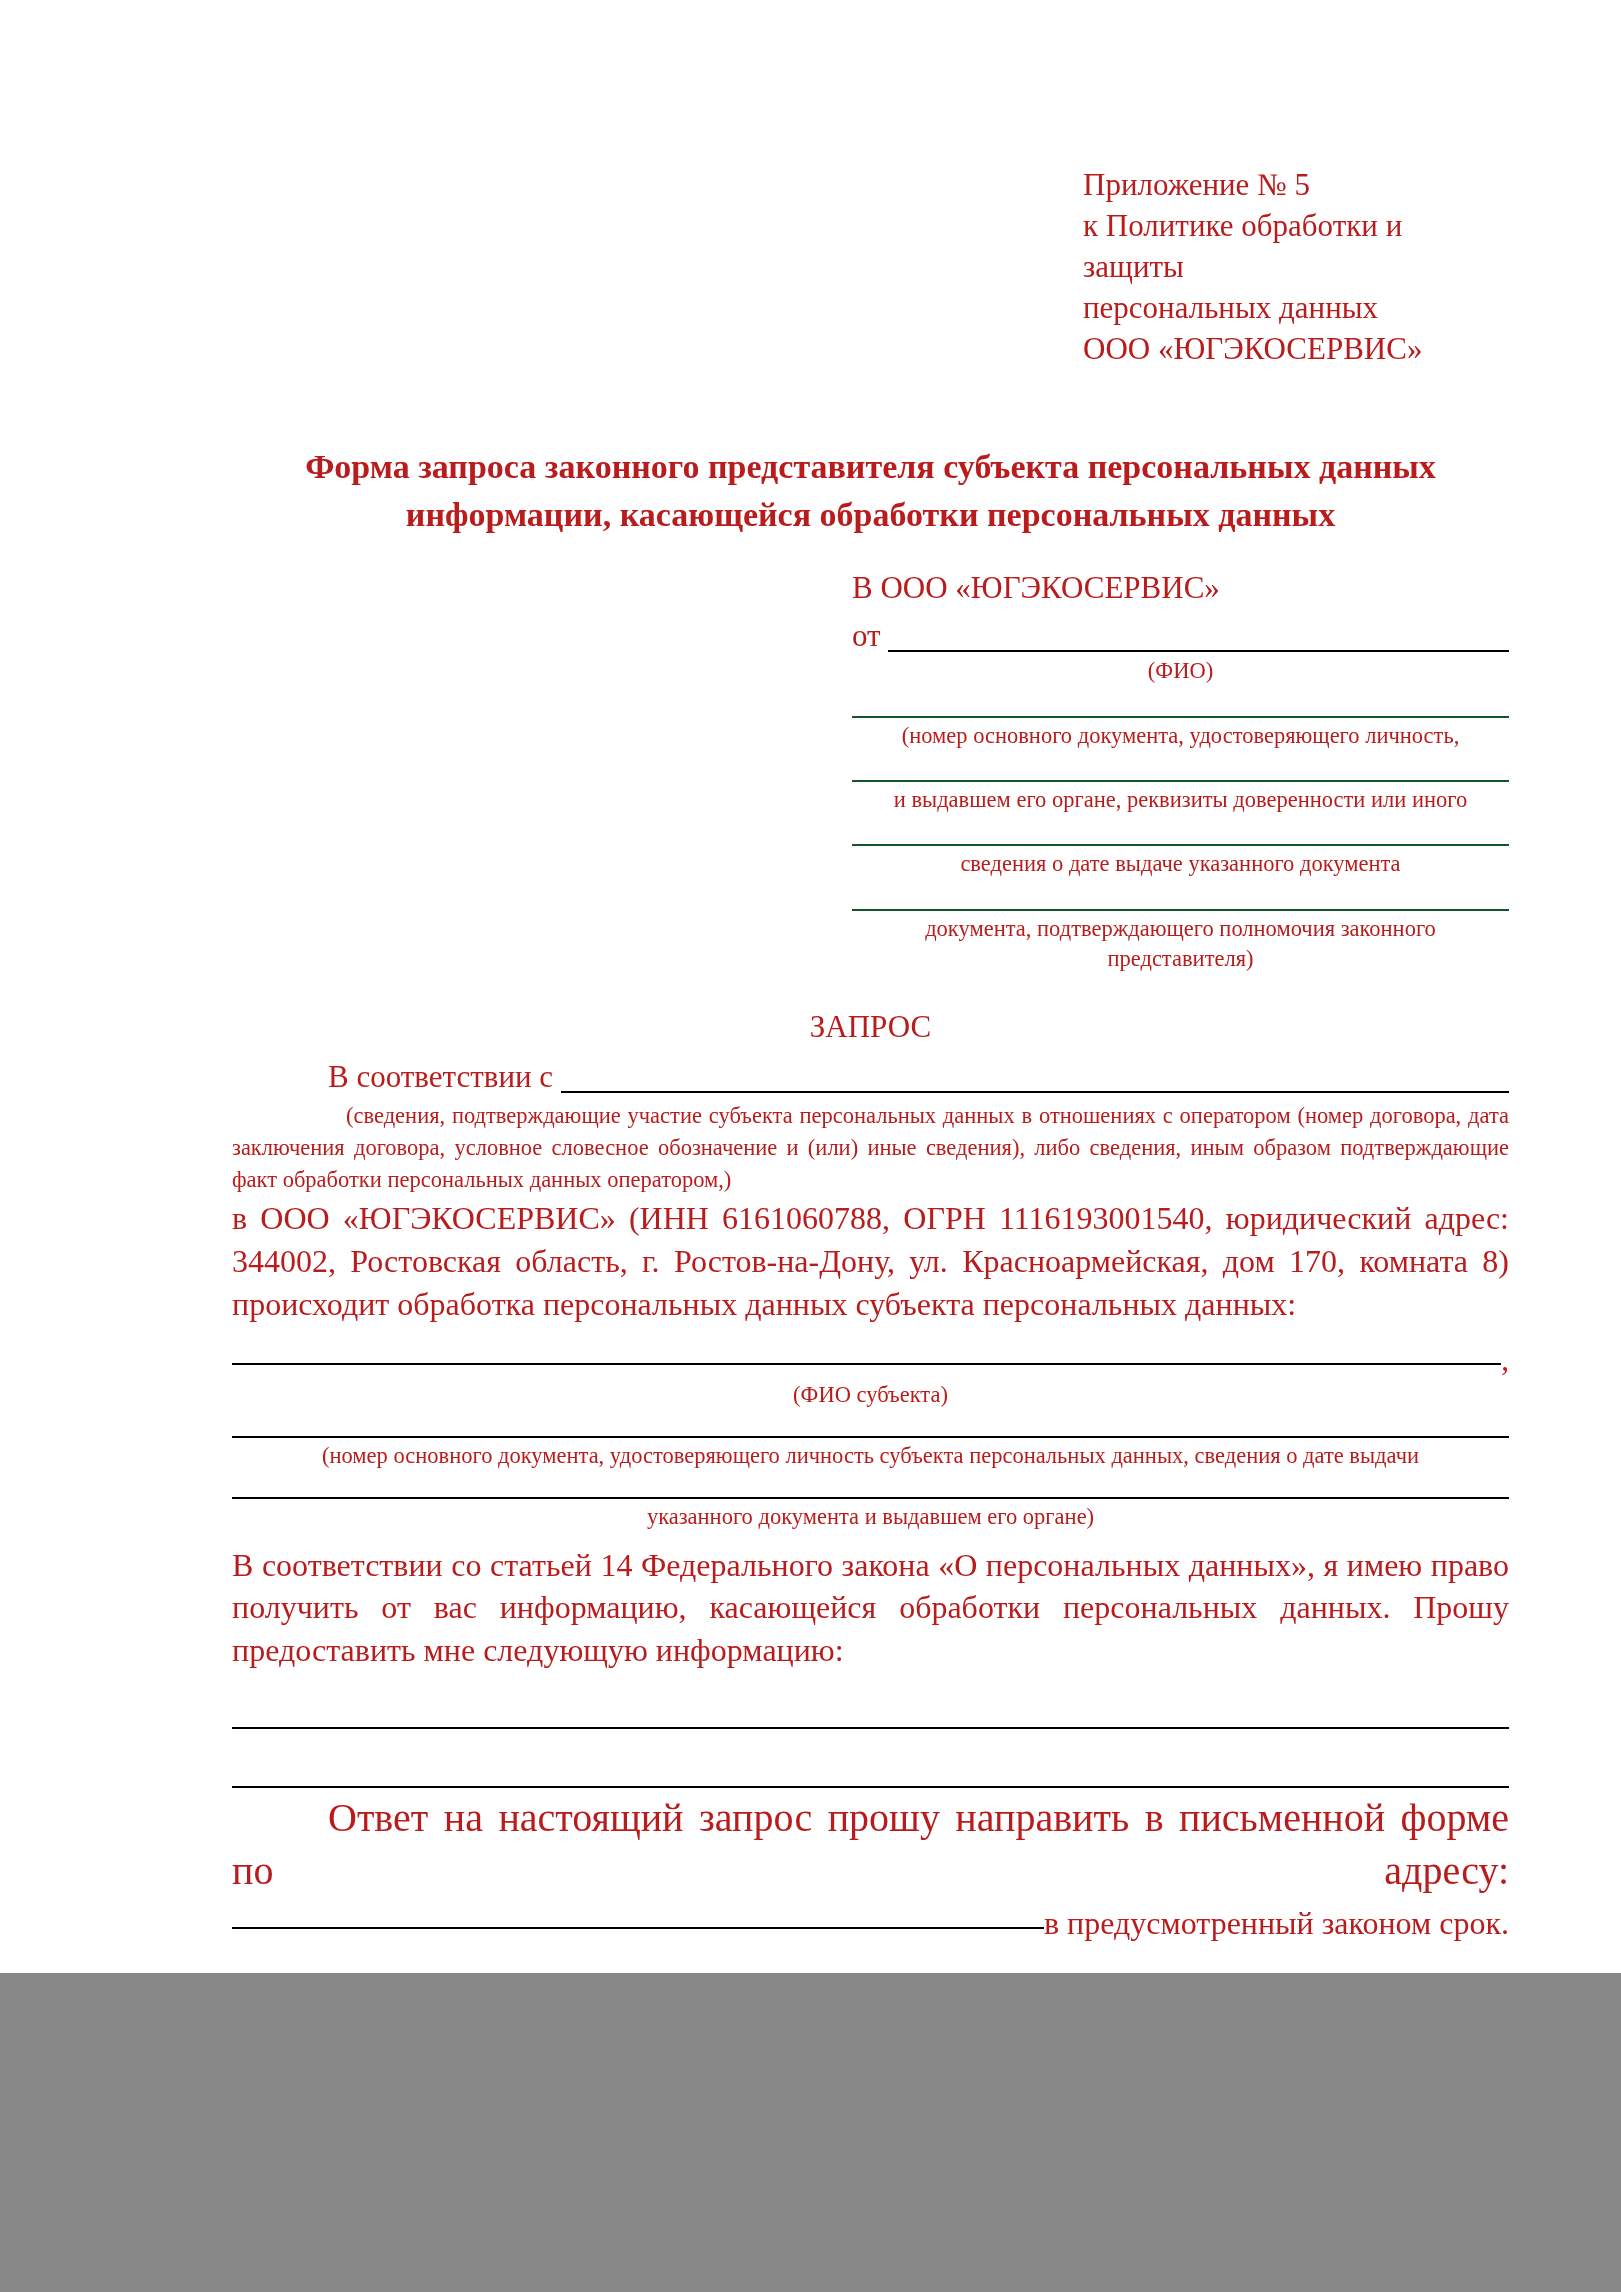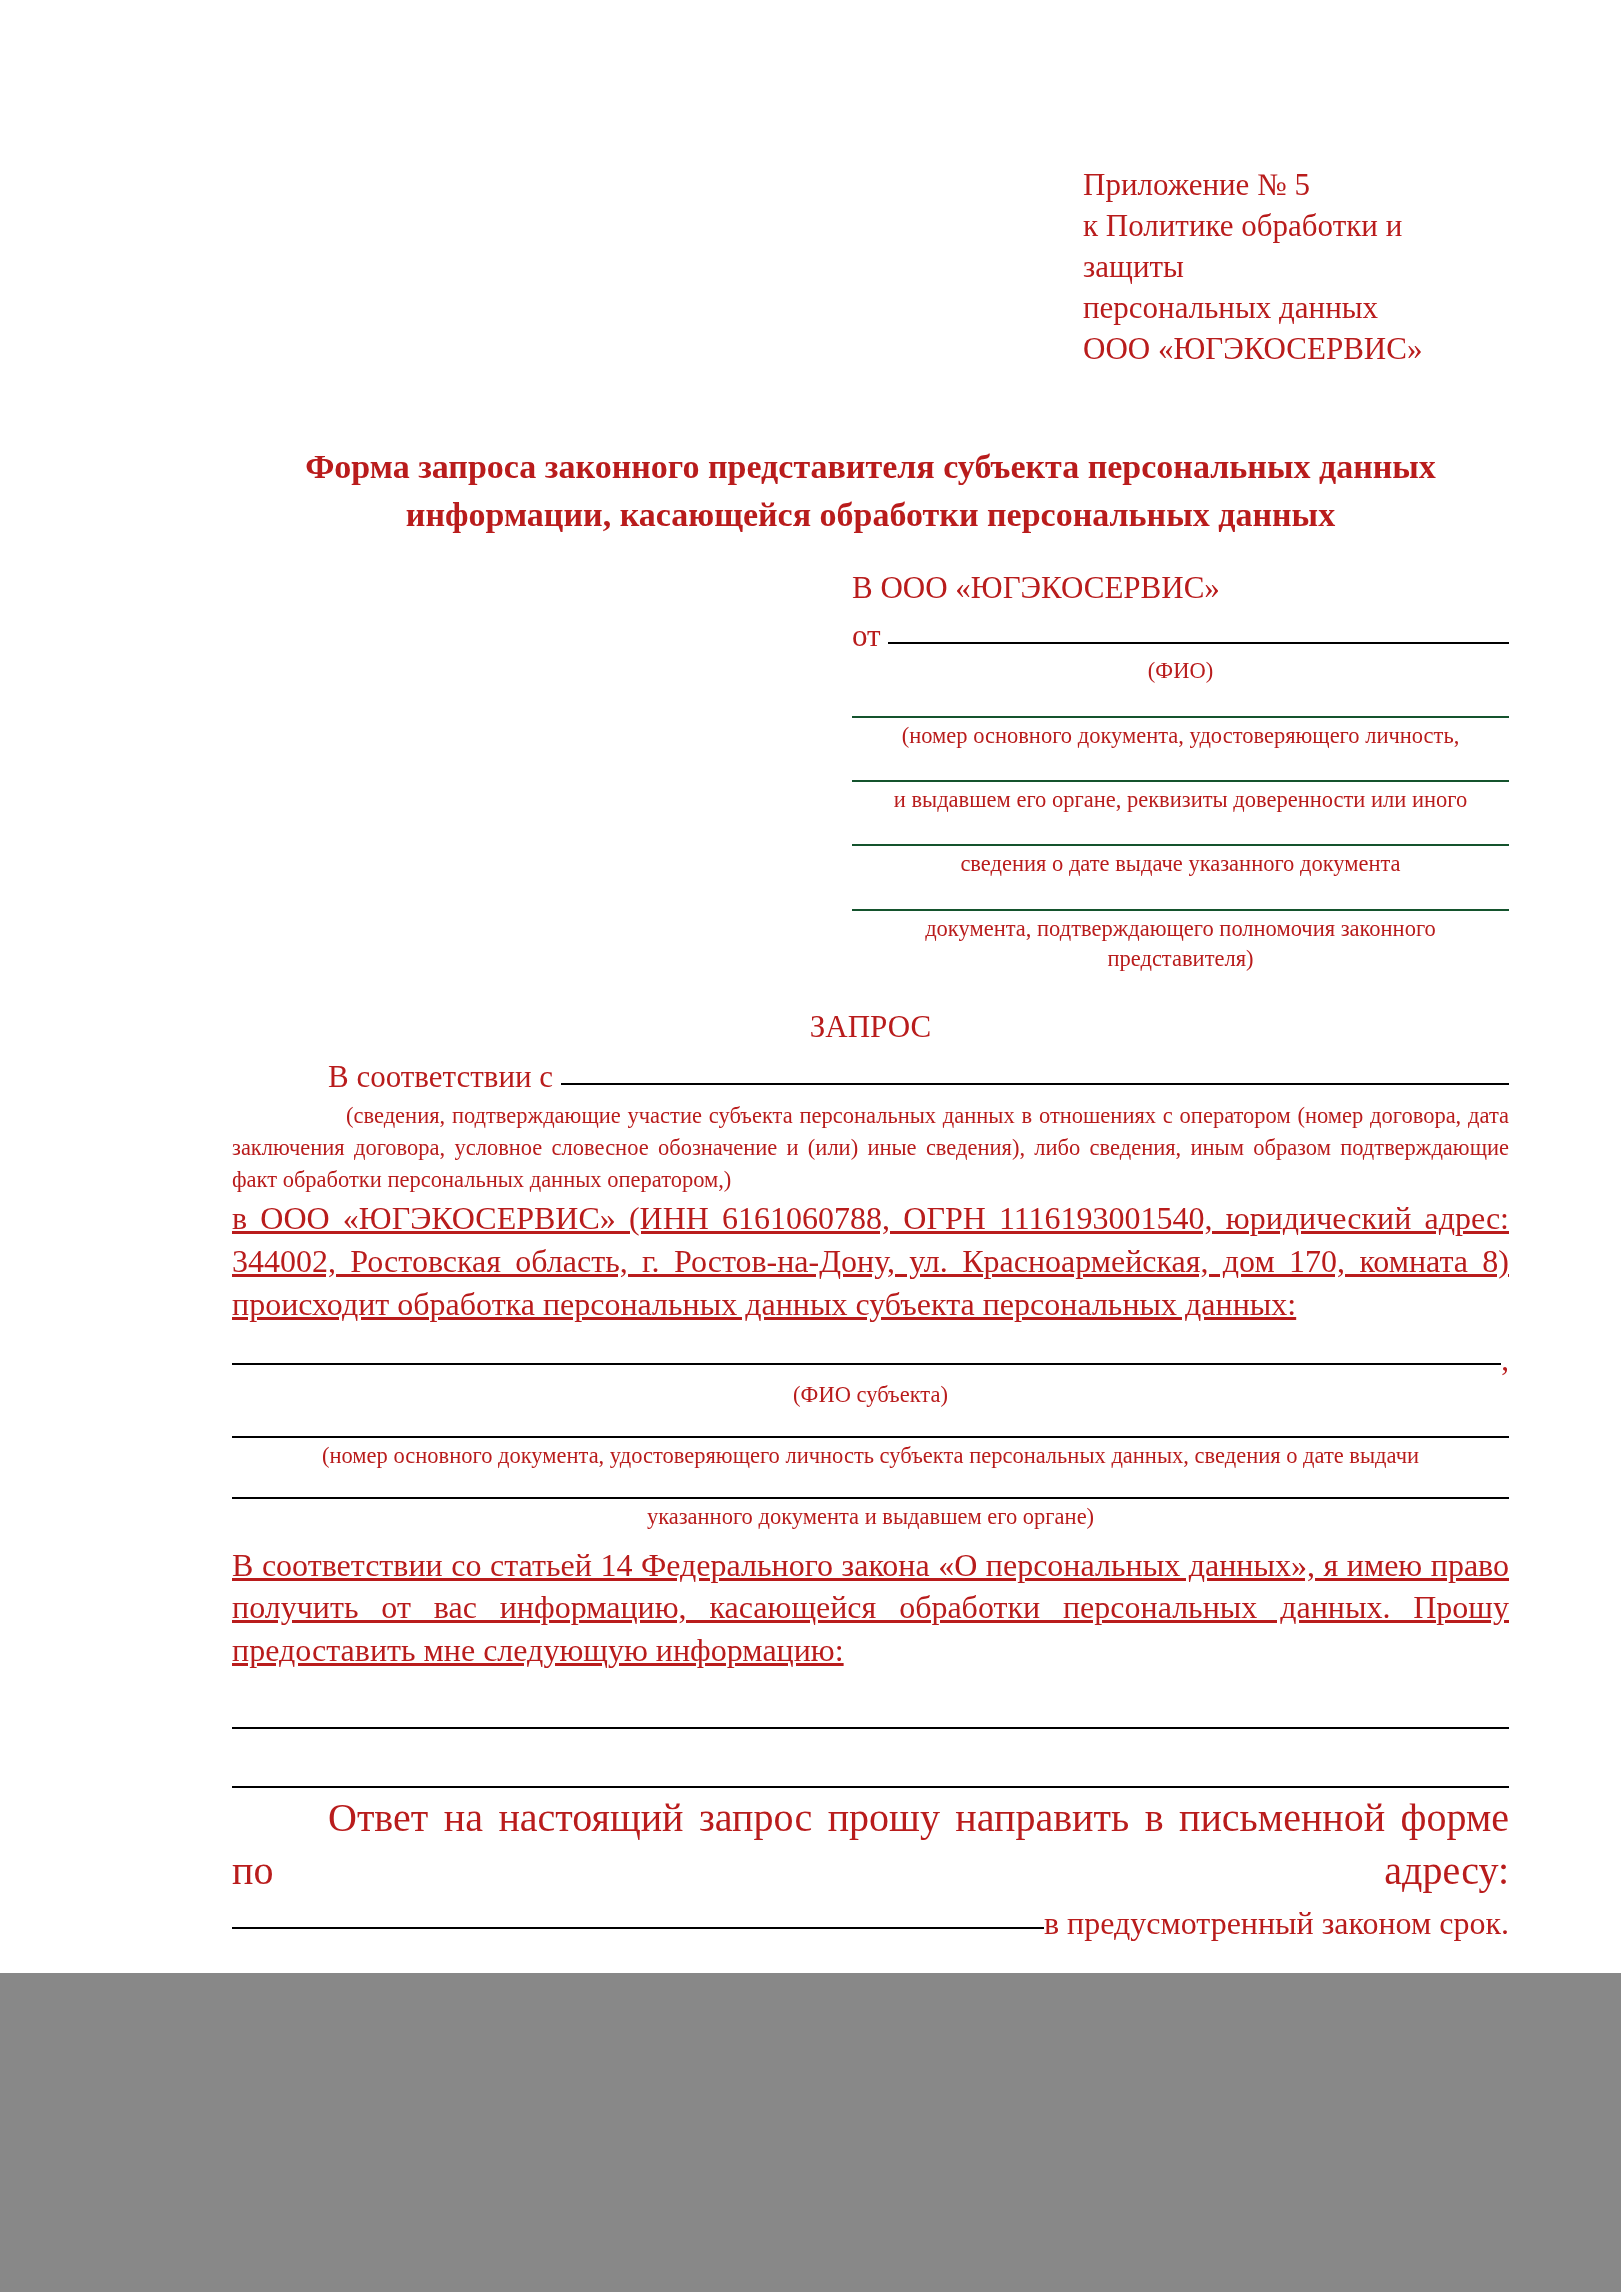--- a/index.html
+++ b/index.html
@@ -8,32 +8,32 @@
     font-family:"Liberation Serif","DejaVu Serif",serif;
     font-size:31px;line-height:1.3;
     box-sizing:border-box;
     padding:165px 112px 0 232px;
     position:relative;overflow:hidden;
   }
   .hdr{margin-left:851px;line-height:1.32;}
   .title{margin-top:73px;text-align:center;font-weight:bold;font-size:34px;line-height:1.42;}
   .addr{margin-left:620px;width:657px;margin-top:29px;}
   .addr-to{line-height:1.3;}
-  .wrow{display:flex;align-items:flex-start;margin-top:7.8px;}
+  .wrow{display:flex;align-items:flex-end;margin-top:7.8px;}
   .wrow .lbl{white-space:nowrap;margin-right:7.8px;}
   .fill{flex:1;position:relative;min-height:33px;}
   .fill::after{content:"";position:absolute;left:0;right:0;bottom:4.9px;border-bottom:2px solid #000;}
   .cap{font-size:22.5px;line-height:1.35;text-align:center;}
   .field{margin-top:29px;border-top:2px solid #14532d;padding-top:2.9px;}
   .field:first-of-type{margin-top:23.5px;}
   .zapros{margin-top:33px;text-align:center;}
   .acc-row{margin-top:9.8px;}
   .acc-row .lbl{padding-left:96px;}
   .note-sm{font-size:22.5px;line-height:1.42;text-align:justify;text-indent:114px;margin-top:2px;}
-  .para{text-align:justify;line-height:1.33;margin-top:2px;font-size:32px;text-decoration:underline;}
+  .para{text-align:justify;line-height:1.33;margin-top:2px;font-size:32px;}
   .subj-row{display:flex;align-items:baseline;margin-top:11.8px;}
   .subj-row .tail{white-space:nowrap;}
   .subj-field{margin-top:25.5px;border-top:2px solid #000;padding-top:2.9px;}
   .law{margin-top:11.8px;}
   .rule{border-bottom:2px solid #000;height:0;}
   .rule1{margin-top:55px;}
   .rule2{margin-top:57px;}
   .answer-p{margin-top:3px;font-size:40px;text-align:justify;text-align-last:justify;text-indent:96px;line-height:1.33;}
   .answer-row{display:flex;align-items:baseline;margin-top:3.9px;font-size:32px;}
   .answer-row .tail{white-space:nowrap;}

